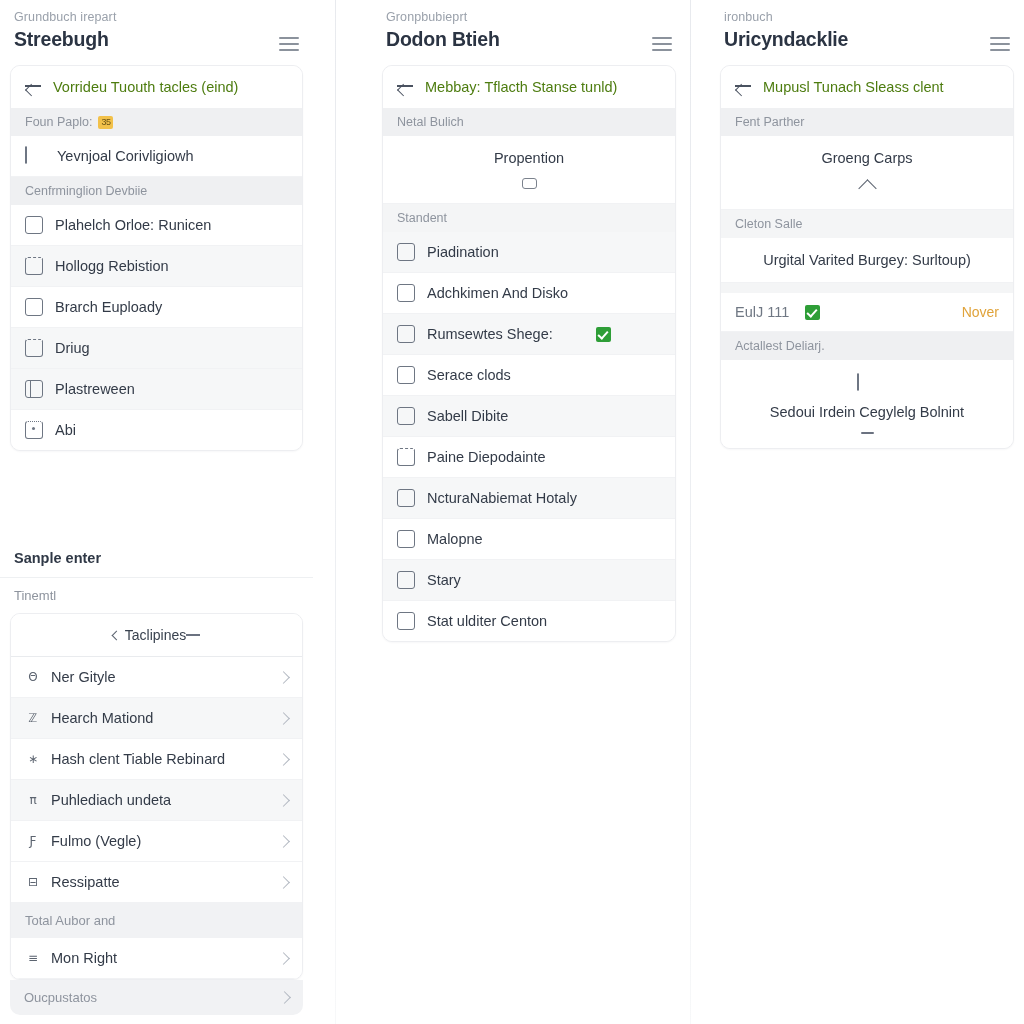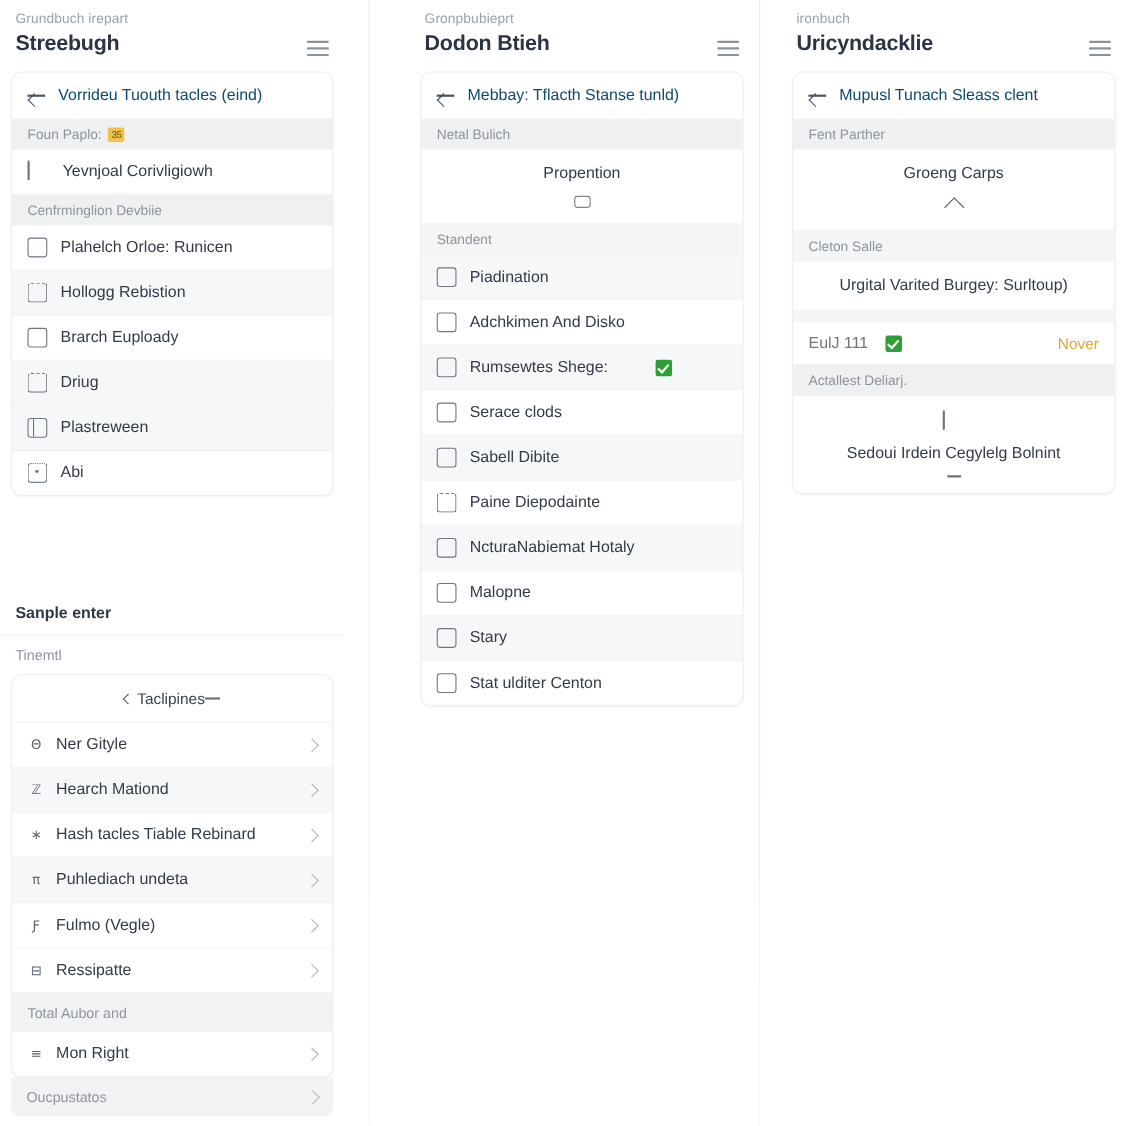--- a/index.html
+++ b/index.html
@@ -61,25 +61,25 @@
     border: 1px solid #edeef1;
     border-radius: 10px;
     margin: 0 10px;
     overflow: hidden;
     box-shadow: 0 1px 2px rgba(30,40,60,.035);
   }
   .card.plain { background: #ffffff; }
 
   
   .backrow {
-    display: flex; align-items: center; gap: 11px;
+    display: flex; gap: 11px;
     padding: 13px 14px;
     background: #ffffff;
     font-size: 14.5px;
-    color: #0c4a6e;
+    color: #4d7c0f;
     white-space: nowrap;
   }
   .arrow-left {
     flex: 0 0 auto; width: 17px; height: 14px; position: relative;
   }
   .arrow-left::before {
     content:""; position:absolute; left:0; top:6px; width:16px; height:1.6px;
     background:#4a5260;
   }
   .arrow-left::after {
@@ -303,21 +303,21 @@
         <span class="label">Ner Gityle</span>
         <span class="chev"></span>
       </div>
       <div class="nav-row alt">
         <span class="glyph">ℤ</span>
         <span class="label">Hearch Mationd</span>
         <span class="chev"></span>
       </div>
       <div class="nav-row">
         <span class="glyph">∗</span>
-        <span class="label">Hash tacles Tiable Rebinard</span>
+        <span class="label">Hash clent Tiable Rebinard</span>
         <span class="chev"></span>
       </div>
       <div class="nav-row alt">
         <span class="glyph">π</span>
         <span class="label">Puhlediach undeta</span>
         <span class="chev"></span>
       </div>
       <div class="nav-row">
         <span class="glyph">Ƒ</span>
         <span class="label">Fulmo (Vegle)</span>

